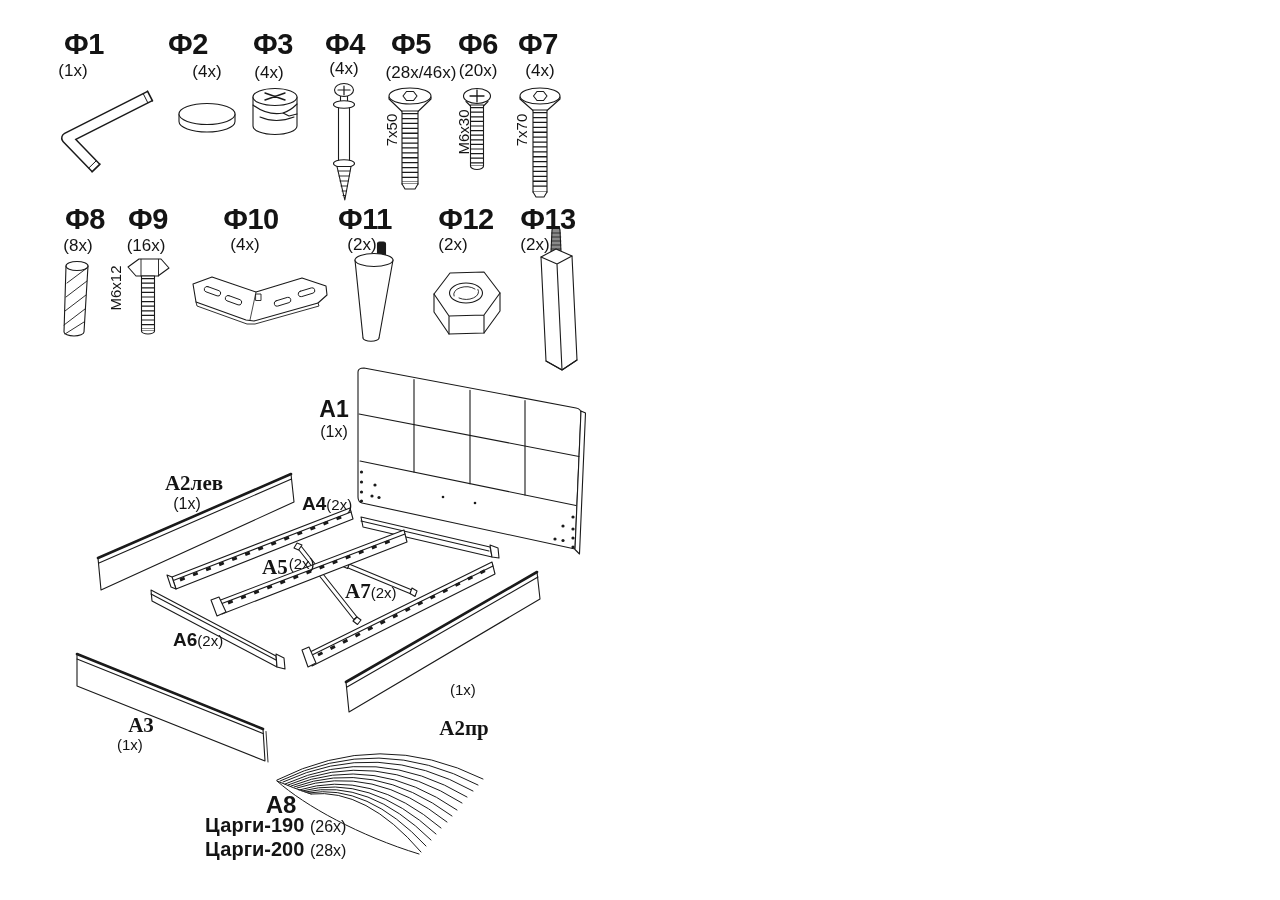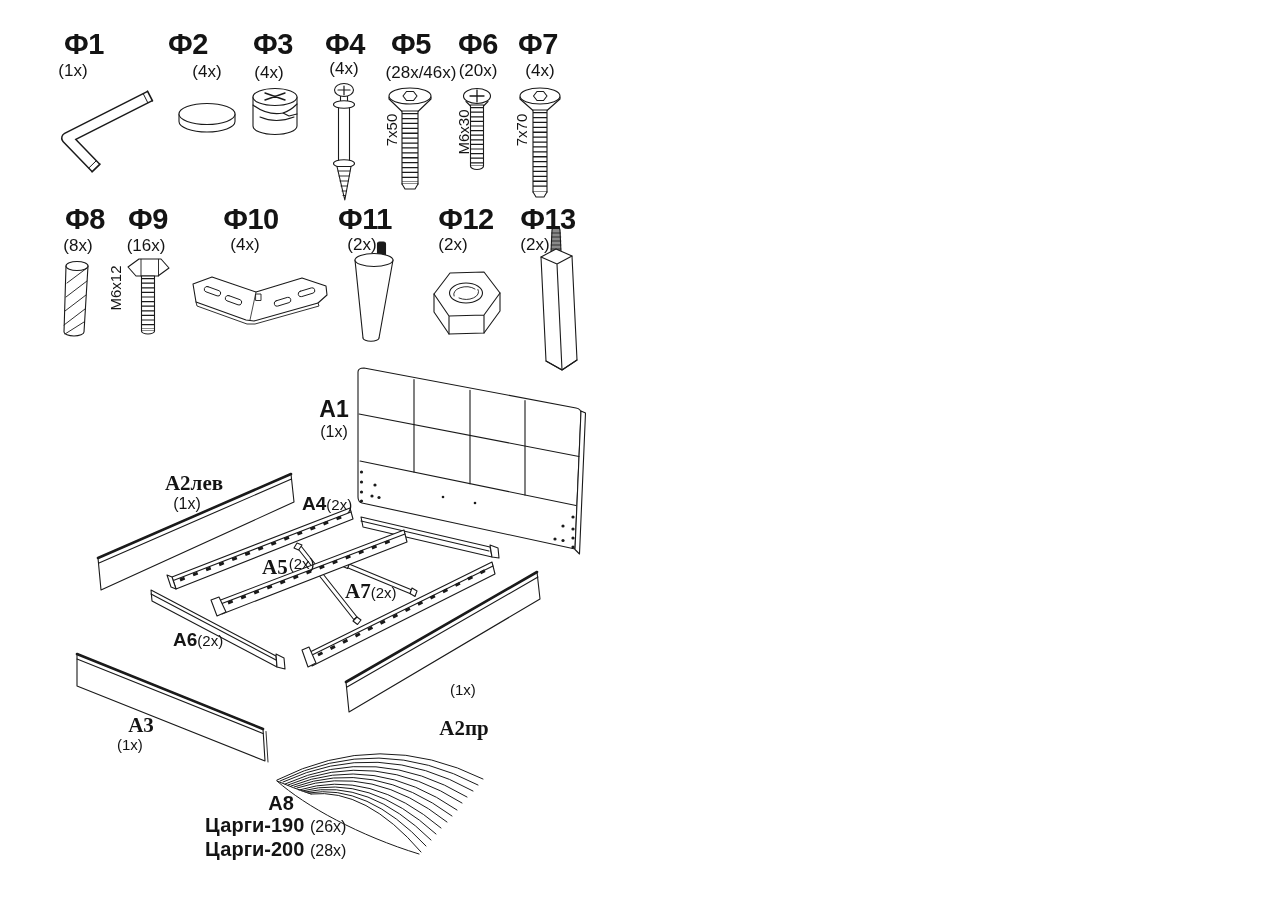--- a/index.html
+++ b/index.html
@@ -17,21 +17,21 @@
   .pcnt{font-size:15px;}
   .pcnt16{font-size:16px;}
   .szrot{
     position:absolute;width:60px;height:16px;line-height:16px;text-align:center;
     font-size:15px;transform:rotate(-90deg);color:#141414;
   }
   .inline-cnt{font-weight:normal;font-size:15px;}
   .sup{font-weight:normal;font-size:15px;position:relative;top:-5px;left:1px;}
   .cargi-line{font-weight:bold;font-size:20px;}
   .cargi-line .inline-cnt{font-size:16px;text-align:right;}
-  .a8lbl{font-weight:bold;font-size:20px;}
+  .a8lbl{font-weight:bold;font-size:24px;}
 </style>
 </head>
 <body>
 
 <svg id="scene" width="1280" height="900" viewBox="0 0 1280 900" fill="none" stroke="#1a1a1a" stroke-width="1.1" stroke-linejoin="round" stroke-linecap="round">
 
   <g>
     <path d="M150,96 L67,138 L96,168" stroke="#1a1a1a" stroke-width="12" fill="none" stroke-linejoin="round" stroke-linecap="butt"></path>
     <path d="M150,96 L67,138 L96,168" stroke="#ffffff" stroke-width="9" fill="none" stroke-linejoin="round" stroke-linecap="butt"></path>
     <path d="M152.5,100.9 L147.5,91.1" stroke-width="1.6"></path>

